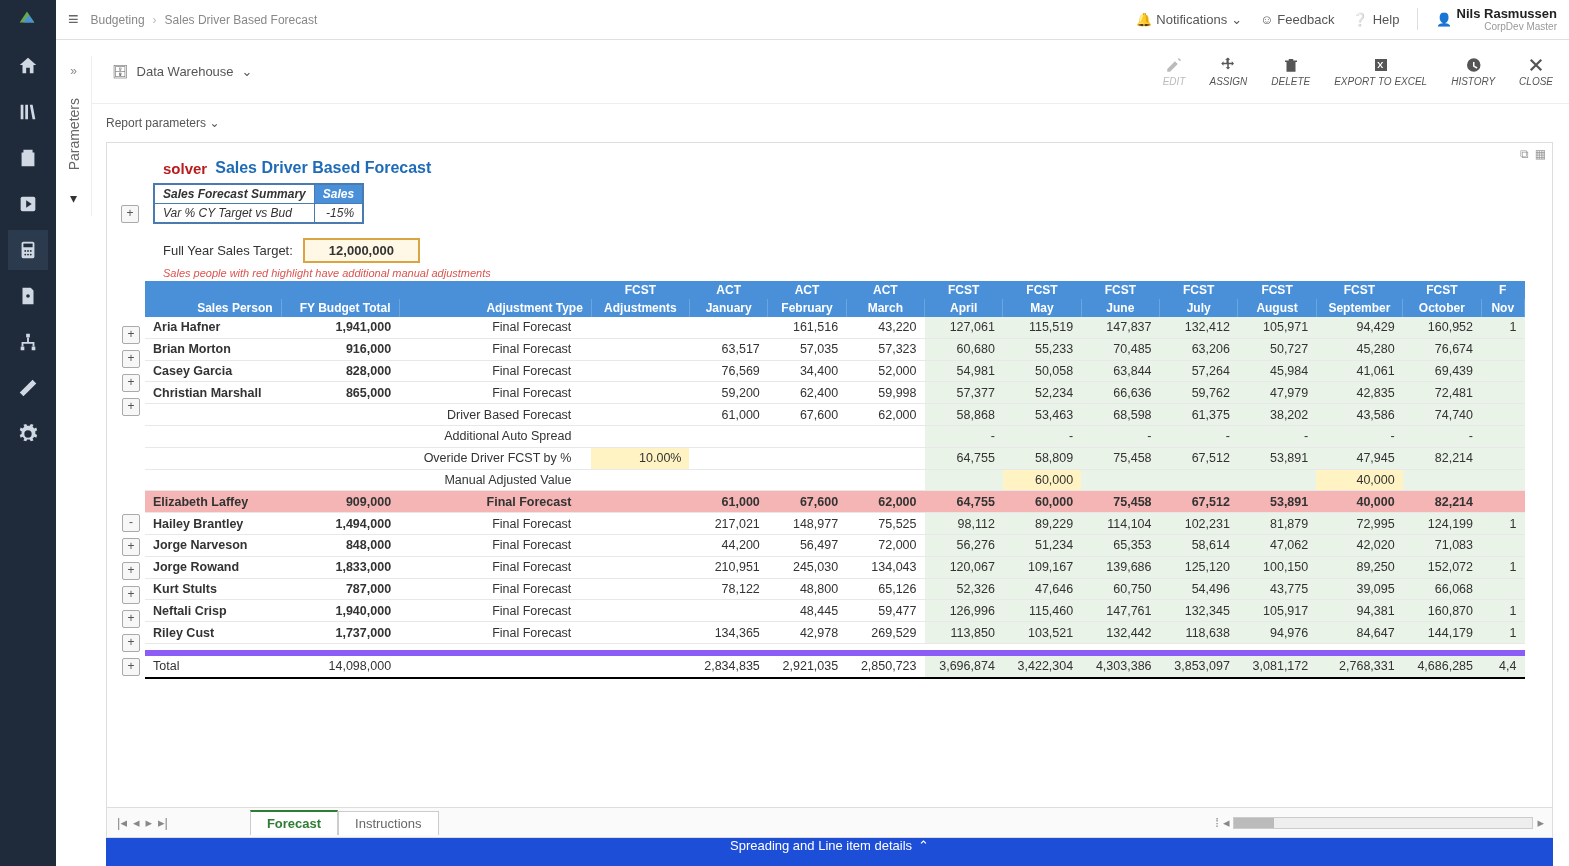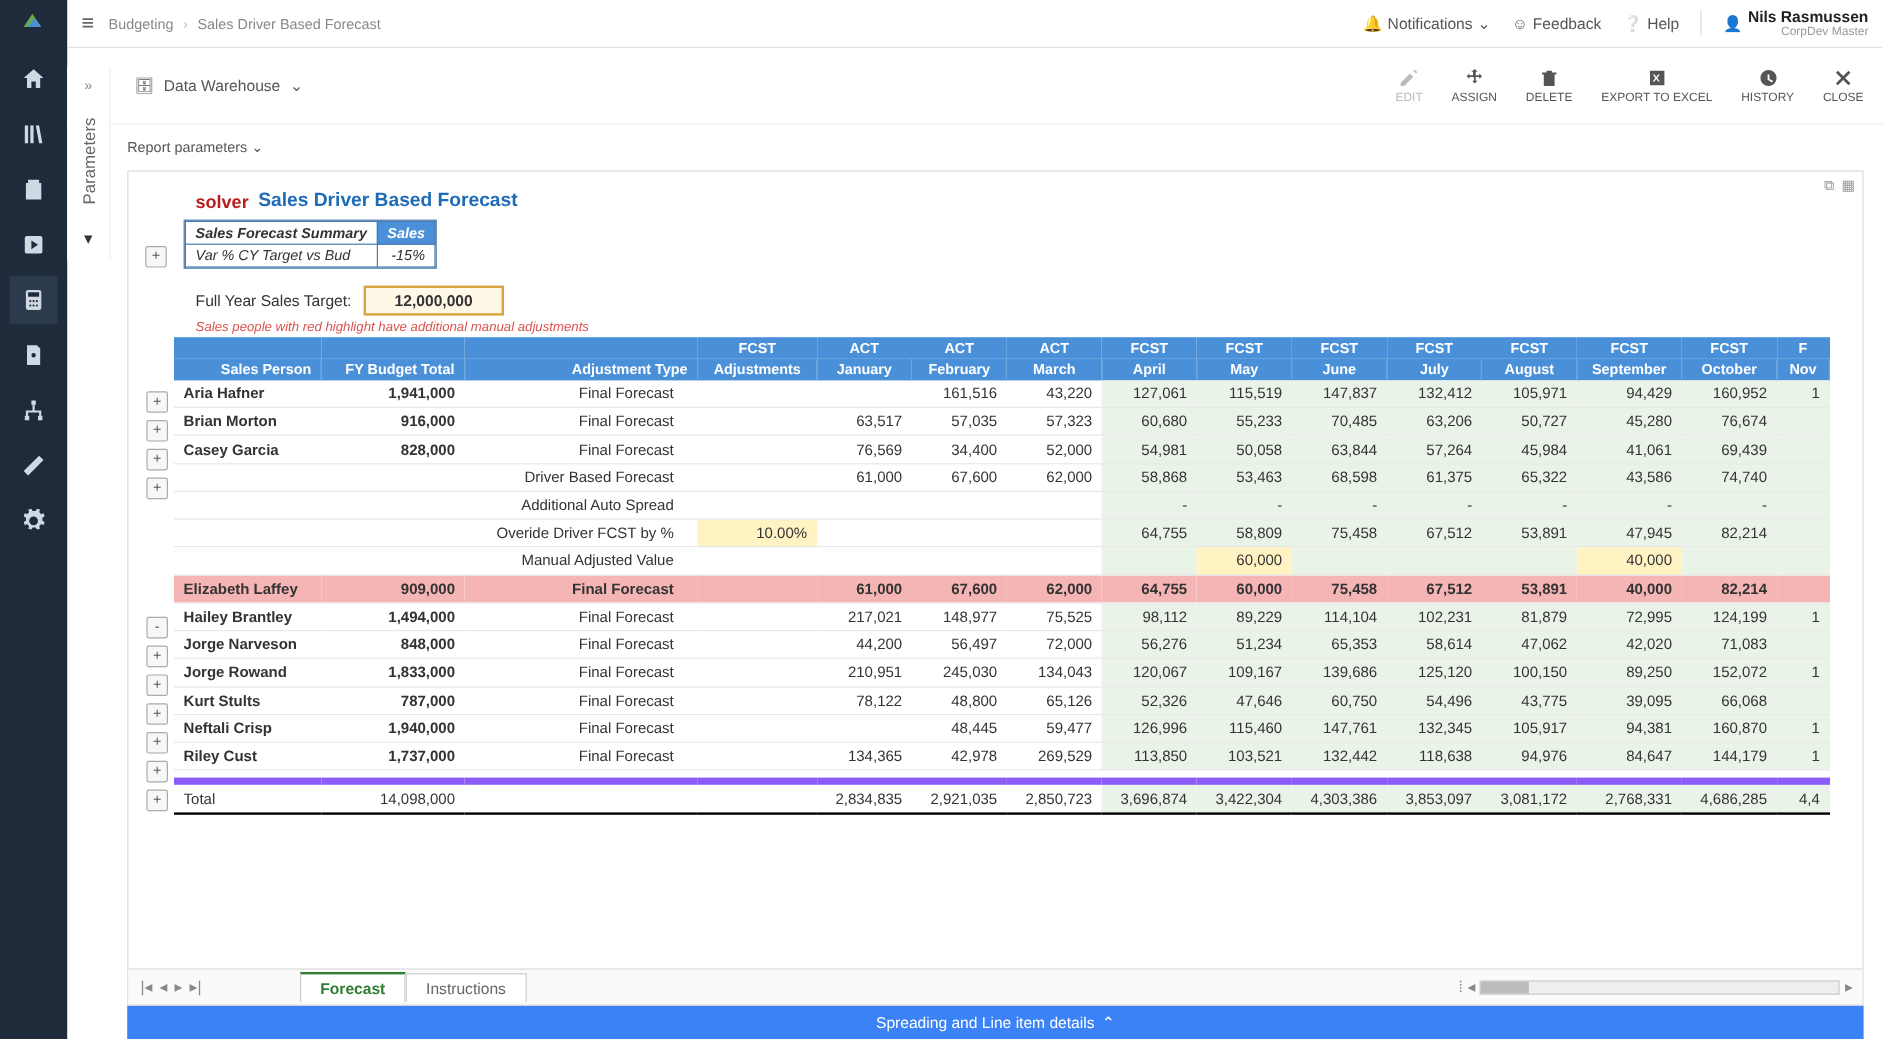--- a/index.html
+++ b/index.html
@@ -23,21 +23,21 @@
 .breadcrumb .sep { color: #bbb; }
 .topbar-right { margin-left: auto; display: flex; align-items: center; gap: 18px; color: #555; font-size: 13px; }
 .topbar-right .item { display: flex; align-items: center; gap: 4px; cursor: pointer; }
 .topbar-right .user { text-align: right; line-height: 1.1; }
 .topbar-right .user .name { font-weight: 600; color: #222; }
 .topbar-right .user .role { font-size: 10px; color: #999; }
 
 
 .toolbar { height: 64px; display: flex; align-items: center; padding: 0 16px; border-bottom: 1px solid #eee; }
 .toolbar-left { display: flex; align-items: center; gap: 8px; color: #555; margin-left: 40px;}
-.toolbar-right { margin-left: auto; display: flex; gap: 24px; }
+.toolbar-right { margin-left: auto; display: flex; gap: 24px; font-style: italic; }
 .toolbar-action { display: flex; flex-direction: column; align-items: center; gap: 2px; font-size: 10px; color: #555; cursor: pointer; }
 .toolbar-action.disabled { color: #bbb; }
 .toolbar-action svg { width: 18px; height: 18px; fill: currentColor; }
 
 
 .vertical-tab { position: absolute; left: 56px; top: 56px; width: 36px; height: 160px; border-right: 1px solid #eee; display: flex; flex-direction: column; align-items: center; justify-content: flex-start; padding-top: 8px; gap: 20px; background: #fff; z-index: 5; }
 .vertical-tab .chev { font-size: 12px; color: #888; }
 .vertical-tab .label { writing-mode: vertical-rl; transform: rotate(180deg); color: #666; font-size: 14px; }
 .vertical-tab .funnel { font-size: 14px; color: #333; }
 
@@ -96,21 +96,21 @@
 .sheet-tabs { height: 30px; display: flex; align-items: center; border-top: 1px solid #ddd; padding: 0 8px; gap: 0; background: #fafafa; font-size: 13px; }
 .sheet-nav { display: flex; gap: 2px; color: #888; margin-right: 80px;}
 .sheet-nav span { cursor: pointer; padding: 0 2px;}
 .sheet-tab { padding: 4px 16px; border: 1px solid #ccc; border-bottom: none; background: #fff; cursor: pointer; color: #666; }
 .sheet-tab.active { color: #2e7d32; font-weight: 700; border-top: 2px solid #2e7d32; }
 .sheet-scroll { margin-left: auto; display: flex; align-items: center; gap: 4px; color: #888; }
 .sheet-scroll .track { width: 300px; height: 12px; border: 1px solid #ccc; background: #eee; position: relative;}
 .sheet-scroll .thumb { position: absolute; left: 0; top: 0; height: 10px; width: 40px; background: #bbb;}
 
 
-.bottom-bar { height: 28px; background: #3b82f6; color: #fff; display: flex; align-items: center; justify-content: center; gap: 6px; font-size: 13px; cursor: pointer; }
+.bottom-bar { height: 28px; background: #1d4ed8; color: #fff; display: flex; justify-content: center; gap: 6px; font-size: 13px; cursor: pointer; }
 </style>
 </head>
 <body>
 
 <div class="app">
   <div class="icon-sidebar">
     <div class="logo">
       <svg viewBox="0 0 24 24">
           <polygon points="4,18 12,6 20,18" fill="#6aa84f"></polygon>
           <polygon points="8,18 14,10 20,18" fill="#4a90d9"></polygon>
@@ -401,33 +401,50 @@
                     <td class="num ">52,000</td>
                     <td class="num fcst">54,981</td>
                     <td class="num fcst">50,058</td>
                     <td class="num fcst">63,844</td>
                     <td class="num fcst">57,264</td>
                     <td class="num fcst">45,984</td>
                     <td class="num fcst">41,061</td>
                     <td class="num fcst">69,439</td>
                     <td class="num fcst"></td>
                   </tr>
+                  <tr class="">
+    <td class="name">Christian Marshall</td>
+    <td class="fytot">865,000</td>
+    <td class="adj">Final Forecast</td>
+    <td></td>
+                    <td class="num ">59,200</td>
+                    <td class="num ">62,400</td>
+                    <td class="num ">59,998</td>
+                    <td class="num fcst">57,377</td>
+                    <td class="num fcst">52,234</td>
+                    <td class="num fcst">66,636</td>
+                    <td class="num fcst">59,762</td>
+                    <td class="num fcst">47,979</td>
+                    <td class="num fcst">42,835</td>
+                    <td class="num fcst">72,481</td>
+                    <td class="num fcst"></td>
+                  </tr>
                   <tr class="sub">
     <td></td>
                     <td></td>
     <td class="adj-label">Driver Based Forecast</td>
                     <td></td>
                     <td class="num  ">61,000</td>
                     <td class="num  ">67,600</td>
                     <td class="num  ">62,000</td>
                     <td class="num fcst ">58,868</td>
                     <td class="num fcst ">53,463</td>
                     <td class="num fcst ">68,598</td>
                     <td class="num fcst ">61,375</td>
-                    <td class="num fcst ">65,322</td>
+                    <td class="num fcst ">38,202</td>
                     <td class="num fcst ">43,586</td>
                     <td class="num fcst ">74,740</td>
                     <td class="num fcst "></td>
                   </tr>
                   <tr class="sub">
     <td></td>
                     <td></td>
     <td class="adj-label">Additional Auto Spread</td>
                     <td></td>
                     <td class="num  "></td>

